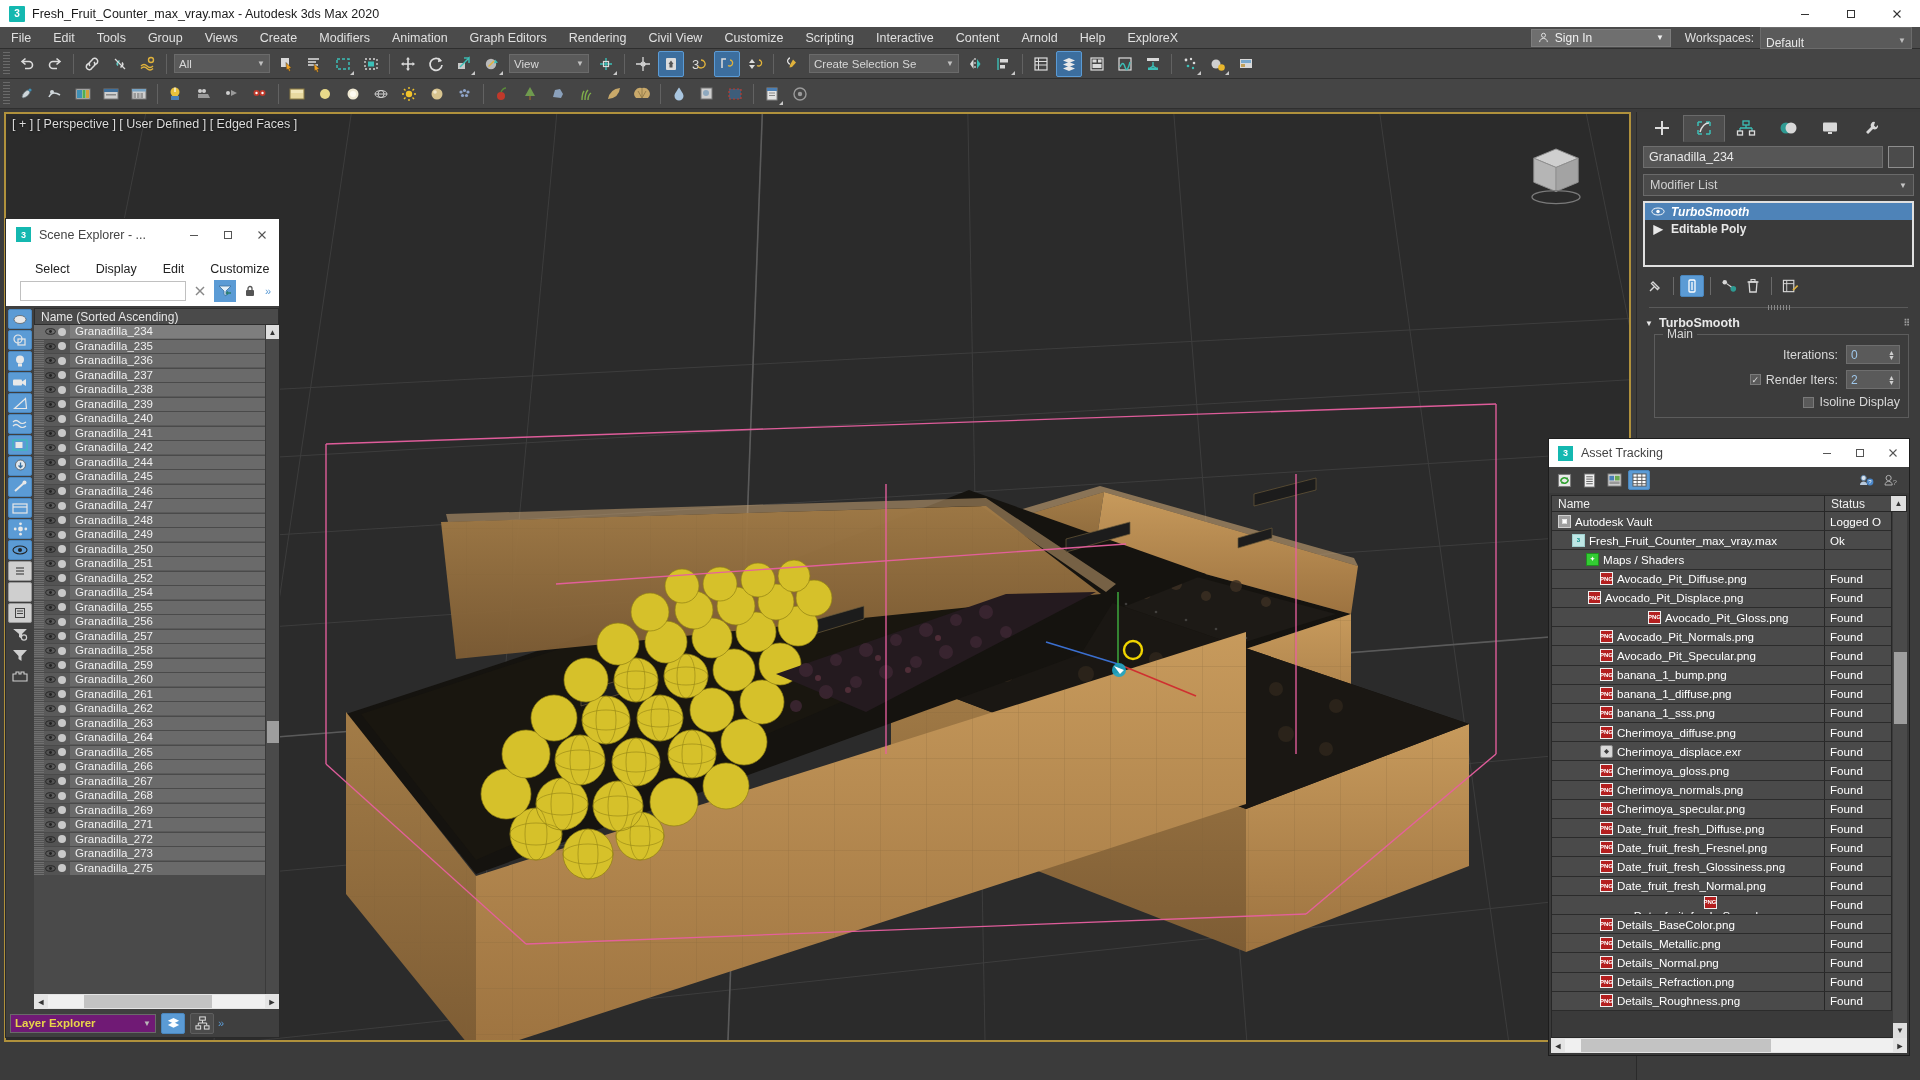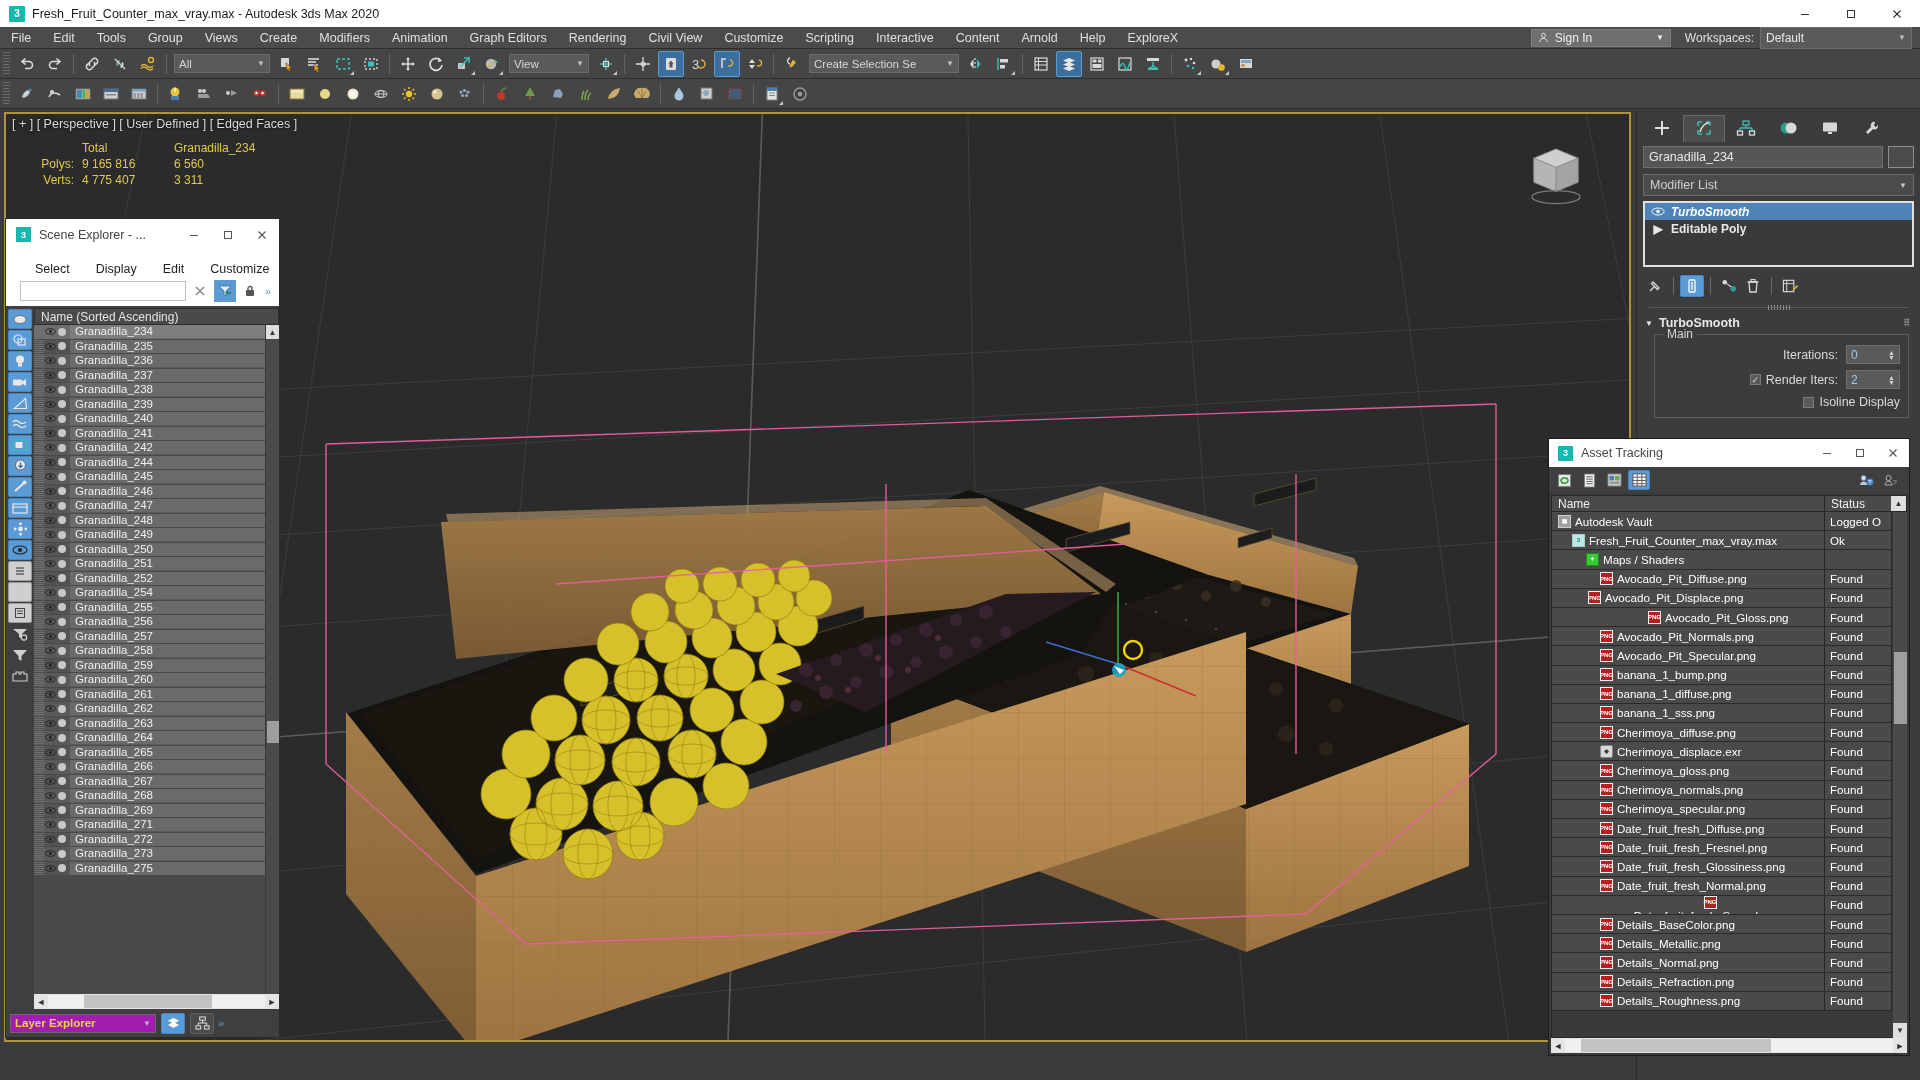--- a/index.html
+++ b/index.html
@@ -47,21 +47,21 @@
   .signin {
     display:flex; align-items:center; gap:6px; background:#6f6f6f;
     height:18px; padding:0 6px 0 6px; min-width:140px; color:#f0f0f0; font-size:12px;
     border:1px solid #7d7d7d;
   }
   .signin .caret { margin-left:auto; font-size:8px; }
   .ws-label { margin-left:14px; color:#e0e0e0; font-size:12px; }
   .ws-combo {
     margin-left:6px; margin-right:8px; width:152px; height:22px;
     background:#5a5a5a; border:1px solid #6b6b6b; color:#e8e8e8;
-    display:flex; align-items:center; padding:8px 5px; font-size:12px;
+    display:flex; padding:8px 5px; font-size:12px;
   }
   .ws-combo .caret { margin-left:auto; font-size:8px; color:#bdbdbd; }
 
   
   .toolbar {
     position:absolute; left:0; width:1920px; background:#454545;
     border-bottom:1px solid #2f2f2f; display:flex; align-items:center;
   }
   .toolbar.row1 { top:49px; height:30px; }
   .toolbar.row2 { top:79px; height:30px; }
@@ -151,21 +151,21 @@
   .se-row.sel .nm { background:#7e7e7e; }
   .se-vscroll { width:14px; background:#4a4a4a; border-left:1px solid #3a3a3a; position:relative; }
   .se-vscroll .arrow { height:14px; background:#dedede; display:flex; align-items:center; justify-content:center; color:#333; font-size:8px;}
   .se-vscroll .thumb { position:absolute; left:1px; width:12px; height:22px; background:#9e9e9e; top:396px;}
   .se-hscroll { height:15px; background:#e4e4e4; display:flex; align-items:center; flex:0 0 auto;}
   .se-hscroll .a { width:14px; text-align:center; color:#333; font-size:9px; }
   .se-hscroll .track { flex:1; height:13px; background:#f0f0f0; position:relative;}
   .se-hscroll .thumb { position:absolute; left:36px; width:128px; height:13px; background:#c3c3c3;}
   .se-foot { height:28px; background:#3f3f3f; display:flex; align-items:center; padding:0 4px; flex:0 0 auto;}
   .se-foot .combo {
-    width:146px; height:19px; background:#a21caf; border:1px solid #6a6a6a;
+    width:146px; height:19px; background:#701a75; border:1px solid #6a6a6a;
     display:flex; align-items:center; padding:0 4px; color:#e8d44a; font-weight:bold; font-size:11.5px;
   }
   .se-foot .combo .caret { margin-left:auto; color:#b9b9b9; font-size:8px; }
   .se-foot .fb { width:24px;height:21px;margin-left:5px;display:flex;align-items:center;justify-content:center;
     background:#5b9bd5;border:1px solid #4a86bd;border-radius:2px;}
   .se-foot .fb.off { background:#4b4b4b; border-color:#5e5e5e; }
 
   
   .asset-tracking {
     position:absolute; left:1548px; top:438px; width:362px; height:618px;
@@ -999,41 +999,20 @@
         <circle cx="1150" cy="498" r="1.3"></circle>
           <circle cx="1180" cy="506" r="1.3"></circle>
           <circle cx="1210" cy="515" r="1.3"></circle>
         <circle cx="1240" cy="524" r="1.3"></circle>
           <circle cx="1120" cy="490" r="1.3"></circle>
       </g>
     </svg>
 
     <div class="vp-label">[ + ] [ Perspective ] [ User Defined ] [ Edged Faces ]</div>
 
-    <div class="vp-stats">
-      <table>
-        <tbody>
-            <tr>
-          <td class="lbl"></td>
-          <td class="c1">Total</td>
-          <td>Granadilla_234</td>
-        </tr>
-        <tr>
-          <td class="lbl">Polys:</td>
-          <td class="c1">9 165 816</td>
-          <td>6 560</td>
-        </tr>
-        <tr>
-          <td class="lbl">Verts:</td>
-          <td class="c1">4 775 407</td>
-          <td>3 311</td>
-        </tr>
-      </tbody>
-        </table>
-    </div>
 
     <svg class="vcube" viewBox="0 0 80 80">
       <path d="M16 24 L40 14 L64 24 L40 34 Z" fill="#cfcfcf" stroke="#8f8f8f"></path>
       <path d="M16 24 L40 34 L40 60 L16 50 Z" fill="#b5b5b5" stroke="#8f8f8f"></path>
       <path d="M64 24 L40 34 L40 60 L64 50 Z" fill="#a3a3a3" stroke="#8f8f8f"></path>
       <ellipse cx="40" cy="66" rx="26" ry="7" fill="none" stroke="#7a7a7a" stroke-width="1.4"></ellipse>
     </svg>
 
     <svg class="axis-tripod" width="52" height="46" viewBox="0 0 52 46">
       <line x1="16" y1="32" x2="42" y2="20" stroke="#cf3030" stroke-width="1.8"></line>

